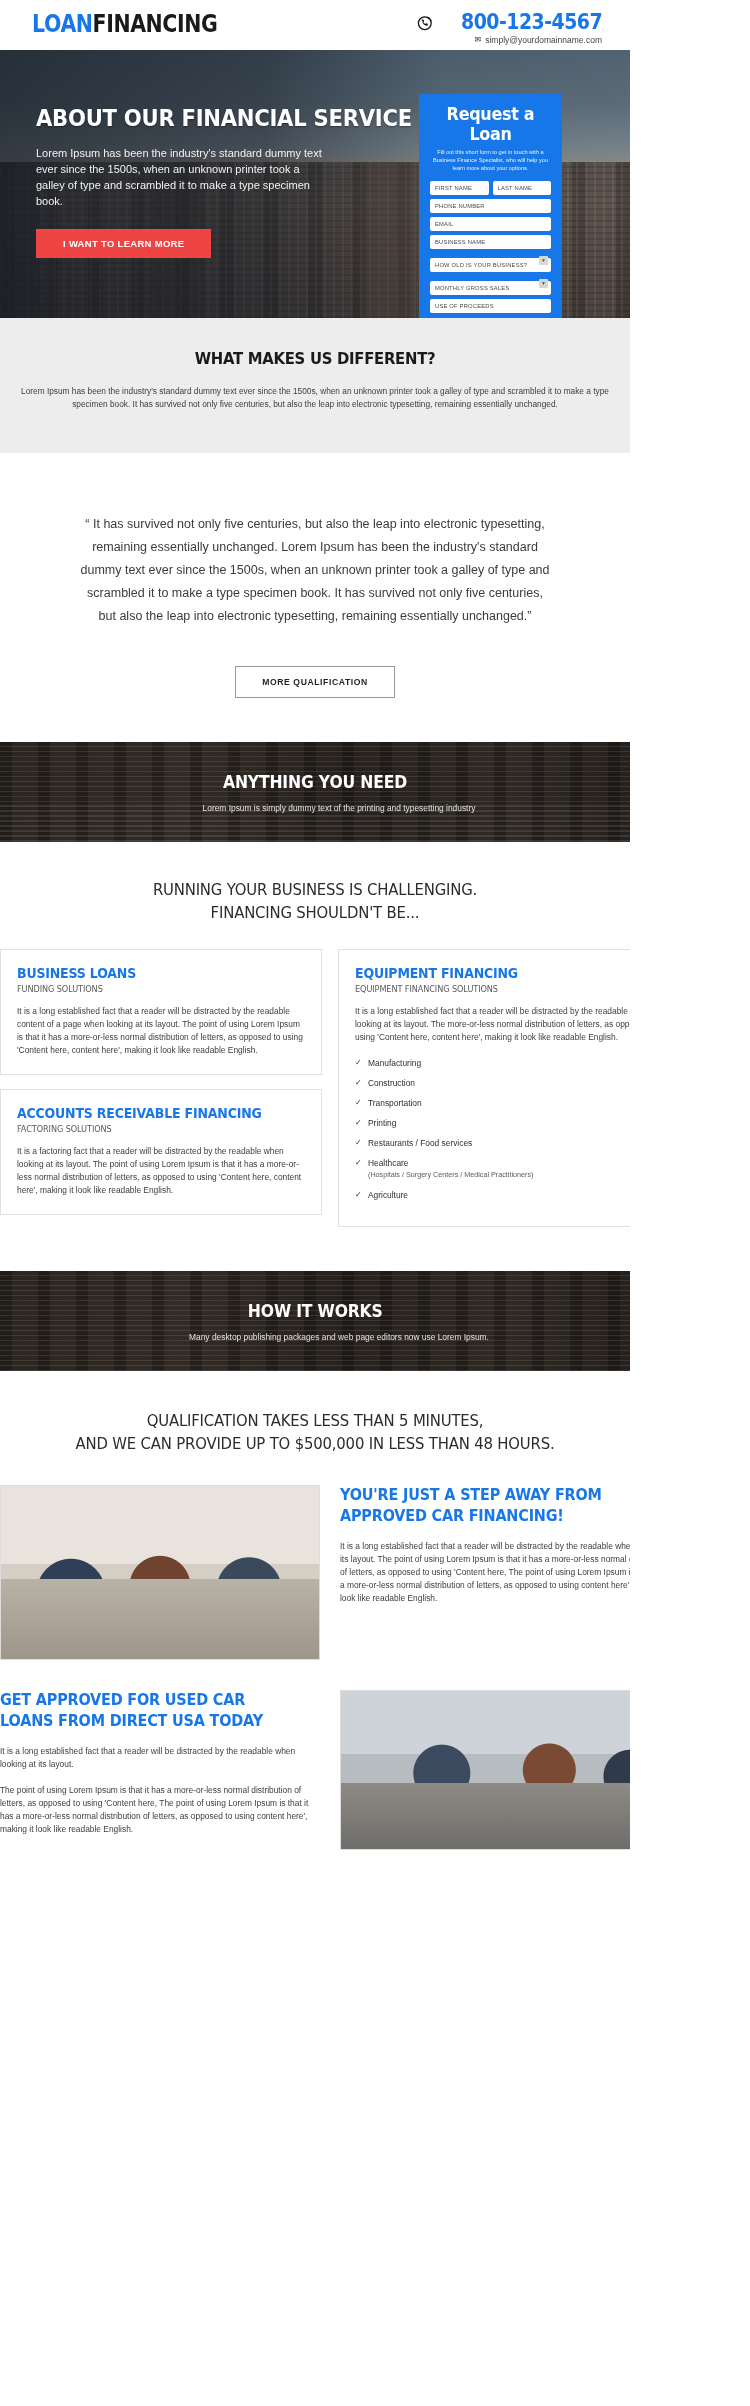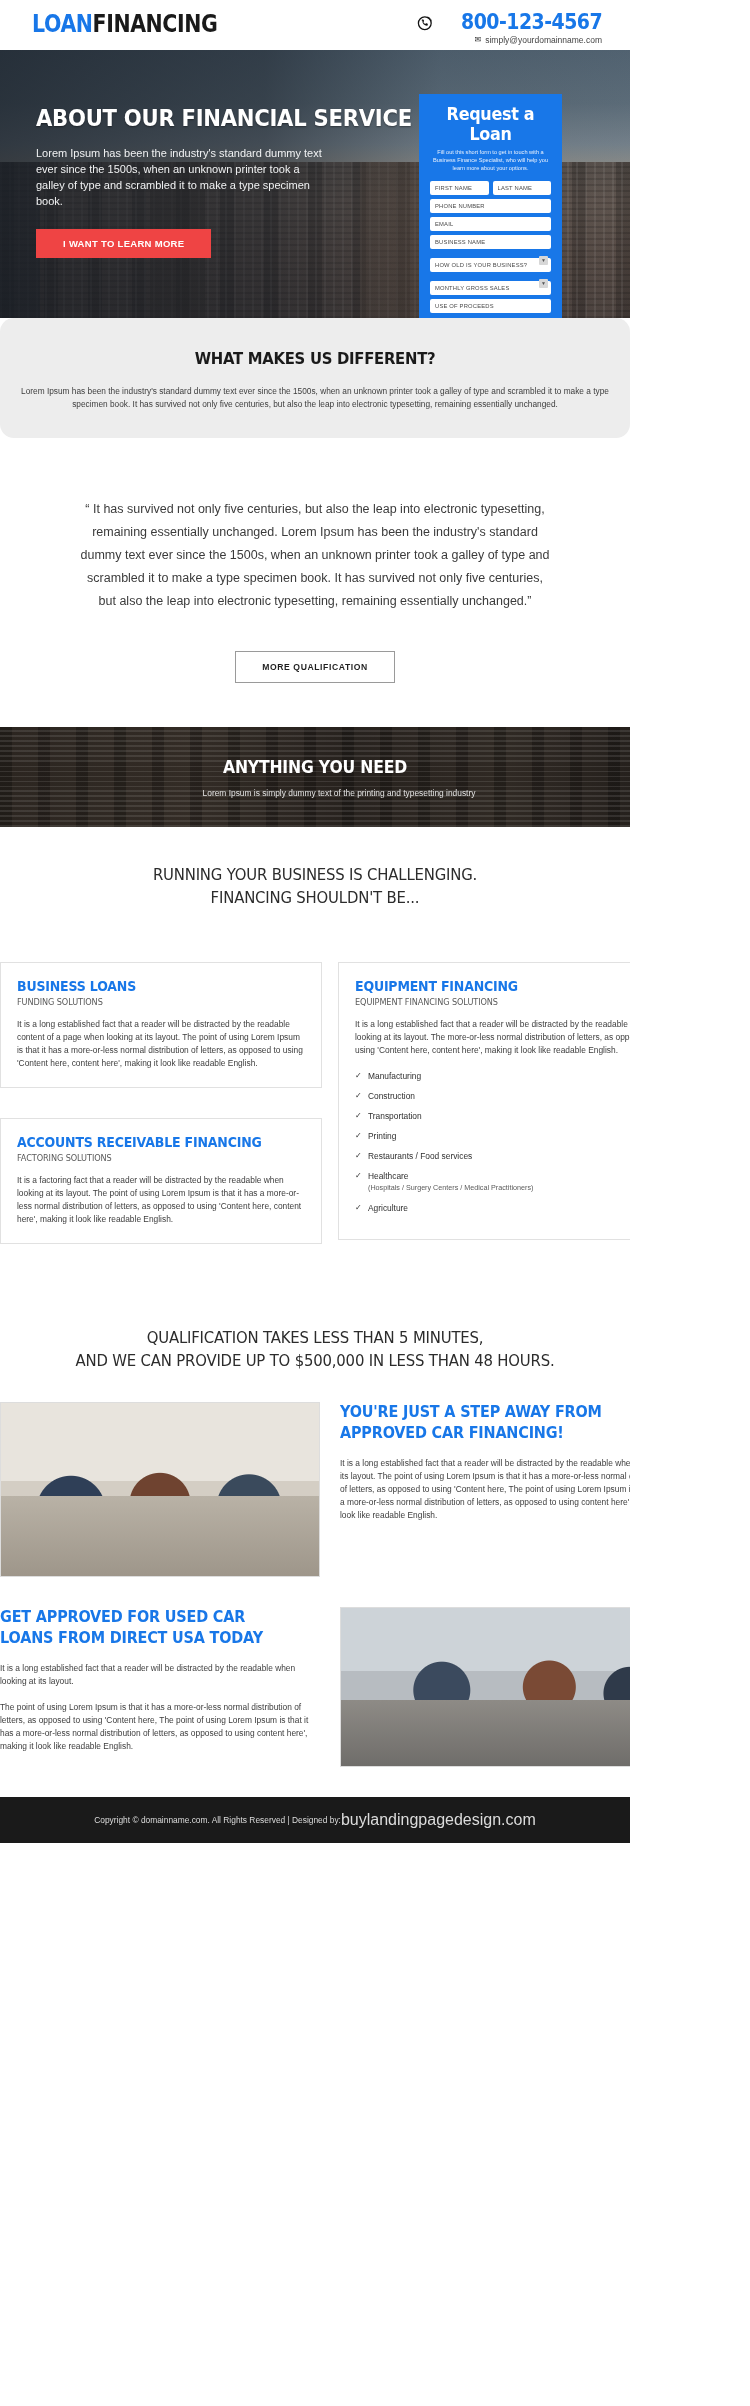--- a/index.html
+++ b/index.html
@@ -168,21 +168,21 @@
   .sel-wrap { position: relative; margin-bottom: 4px; }
   .sel-wrap .caret {
     position: absolute; right: 3px; top: 2.5px;
     width: 9px; height: 9px; background: #d7d7d7;
     border-radius: 1px;
     display: flex; align-items: center; justify-content: center;
     font-size: 5px; color: #555;
   }
 
   
-  .sec-grey { background: #ededed; padding: 31px 0 27px; border-radius: 14px; }
+  .sec-grey { background: #ededed; padding: 31px 0 42px; }
   .h2 {
     font-family: "DejaVu Sans", sans-serif;
     font-weight: bold;
     font-size: 16.5px;
     color: #1a1a1a;
     text-align: center;
     letter-spacing: -0.3px;
     transform: scaleX(0.9);
   }
   .sec-grey p {
@@ -270,21 +270,21 @@
     letter-spacing: -0.2px;
     transform: scaleX(0.93);
   }
   .cards {
     display: flex;
     gap: 16px;
     margin: 25px auto 0;
     width: 678px;
     align-items: flex-start;
   }
-  .col { display: flex; flex-direction: column; gap: 30px; margin-top: 28px; }
+  .col { display: flex; flex-direction: column; gap: 14px; }
   .col.left { width: 322px; }
   .col.right { width: 340px; }
   .card {
     border: 1px solid #e1e1e1;
     padding: 15px 16px 17px;
     background: #fff;
   }
   .card h3 {
     font-family: "DejaVu Sans", sans-serif;
     font-weight: bold;
@@ -502,20 +502,25 @@
               <li><span class="ck">✓</span>Printing</li>
               <li><span class="ck">✓</span>Restaurants / Food services</li>
               <li><span class="ck">✓</span>Healthcare<span class="small">(Hospitals / Surgery Centers / Medical Practitioners)</span></li>
               <li><span class="ck">✓</span>Agriculture</li>
             </ul>
         </div>
       </div>
     </div>
   </div>
 
+  <div class="banner">
+    <div class="banner-bg"></div>
+    <div class="banner-title">HOW IT WORKS</div>
+    <div class="banner-sub">Many desktop publishing packages and web page editors now use Lorem Ipsum.</div>
+  </div>
 
   <div class="sec-qual">
     <div class="h2-2">
       <div>QUALIFICATION TAKES LESS THAN 5 MINUTES,</div>
       <div>AND WE CAN PROVIDE UP TO $500,000 IN LESS THAN 48 HOURS.</div>
     </div>
 
     <div class="media-row">
       <div class="photo p1"></div>
       <div class="media-txt">
@@ -527,18 +532,14 @@
     <div class="media-row rev">
       <div class="media-txt">
         <h3>GET APPROVED FOR USED CAR LOANS FROM DIRECT USA TODAY</h3>
         <p>It is a long established fact that a reader will be distracted by the readable when looking at its layout.</p>
         <p>The point of using Lorem Ipsum is that it has a more-or-less normal distribution of letters, as opposed to using 'Content here, The point of using Lorem Ipsum is that it has a more-or-less normal distribution of letters, as opposed to using content here', making it look like readable English.</p>
       </div>
       <div class="photo p2"></div>
     </div>
   </div>
 
-  <div class="footer">
-    <span>Copyright © domainname.com. All Rights Reserved  |  Designed by: </span>
-      <a href="#">buylandingpagedesign.com</a>
-  </div>
 
 </div>
 
 </body></html>

